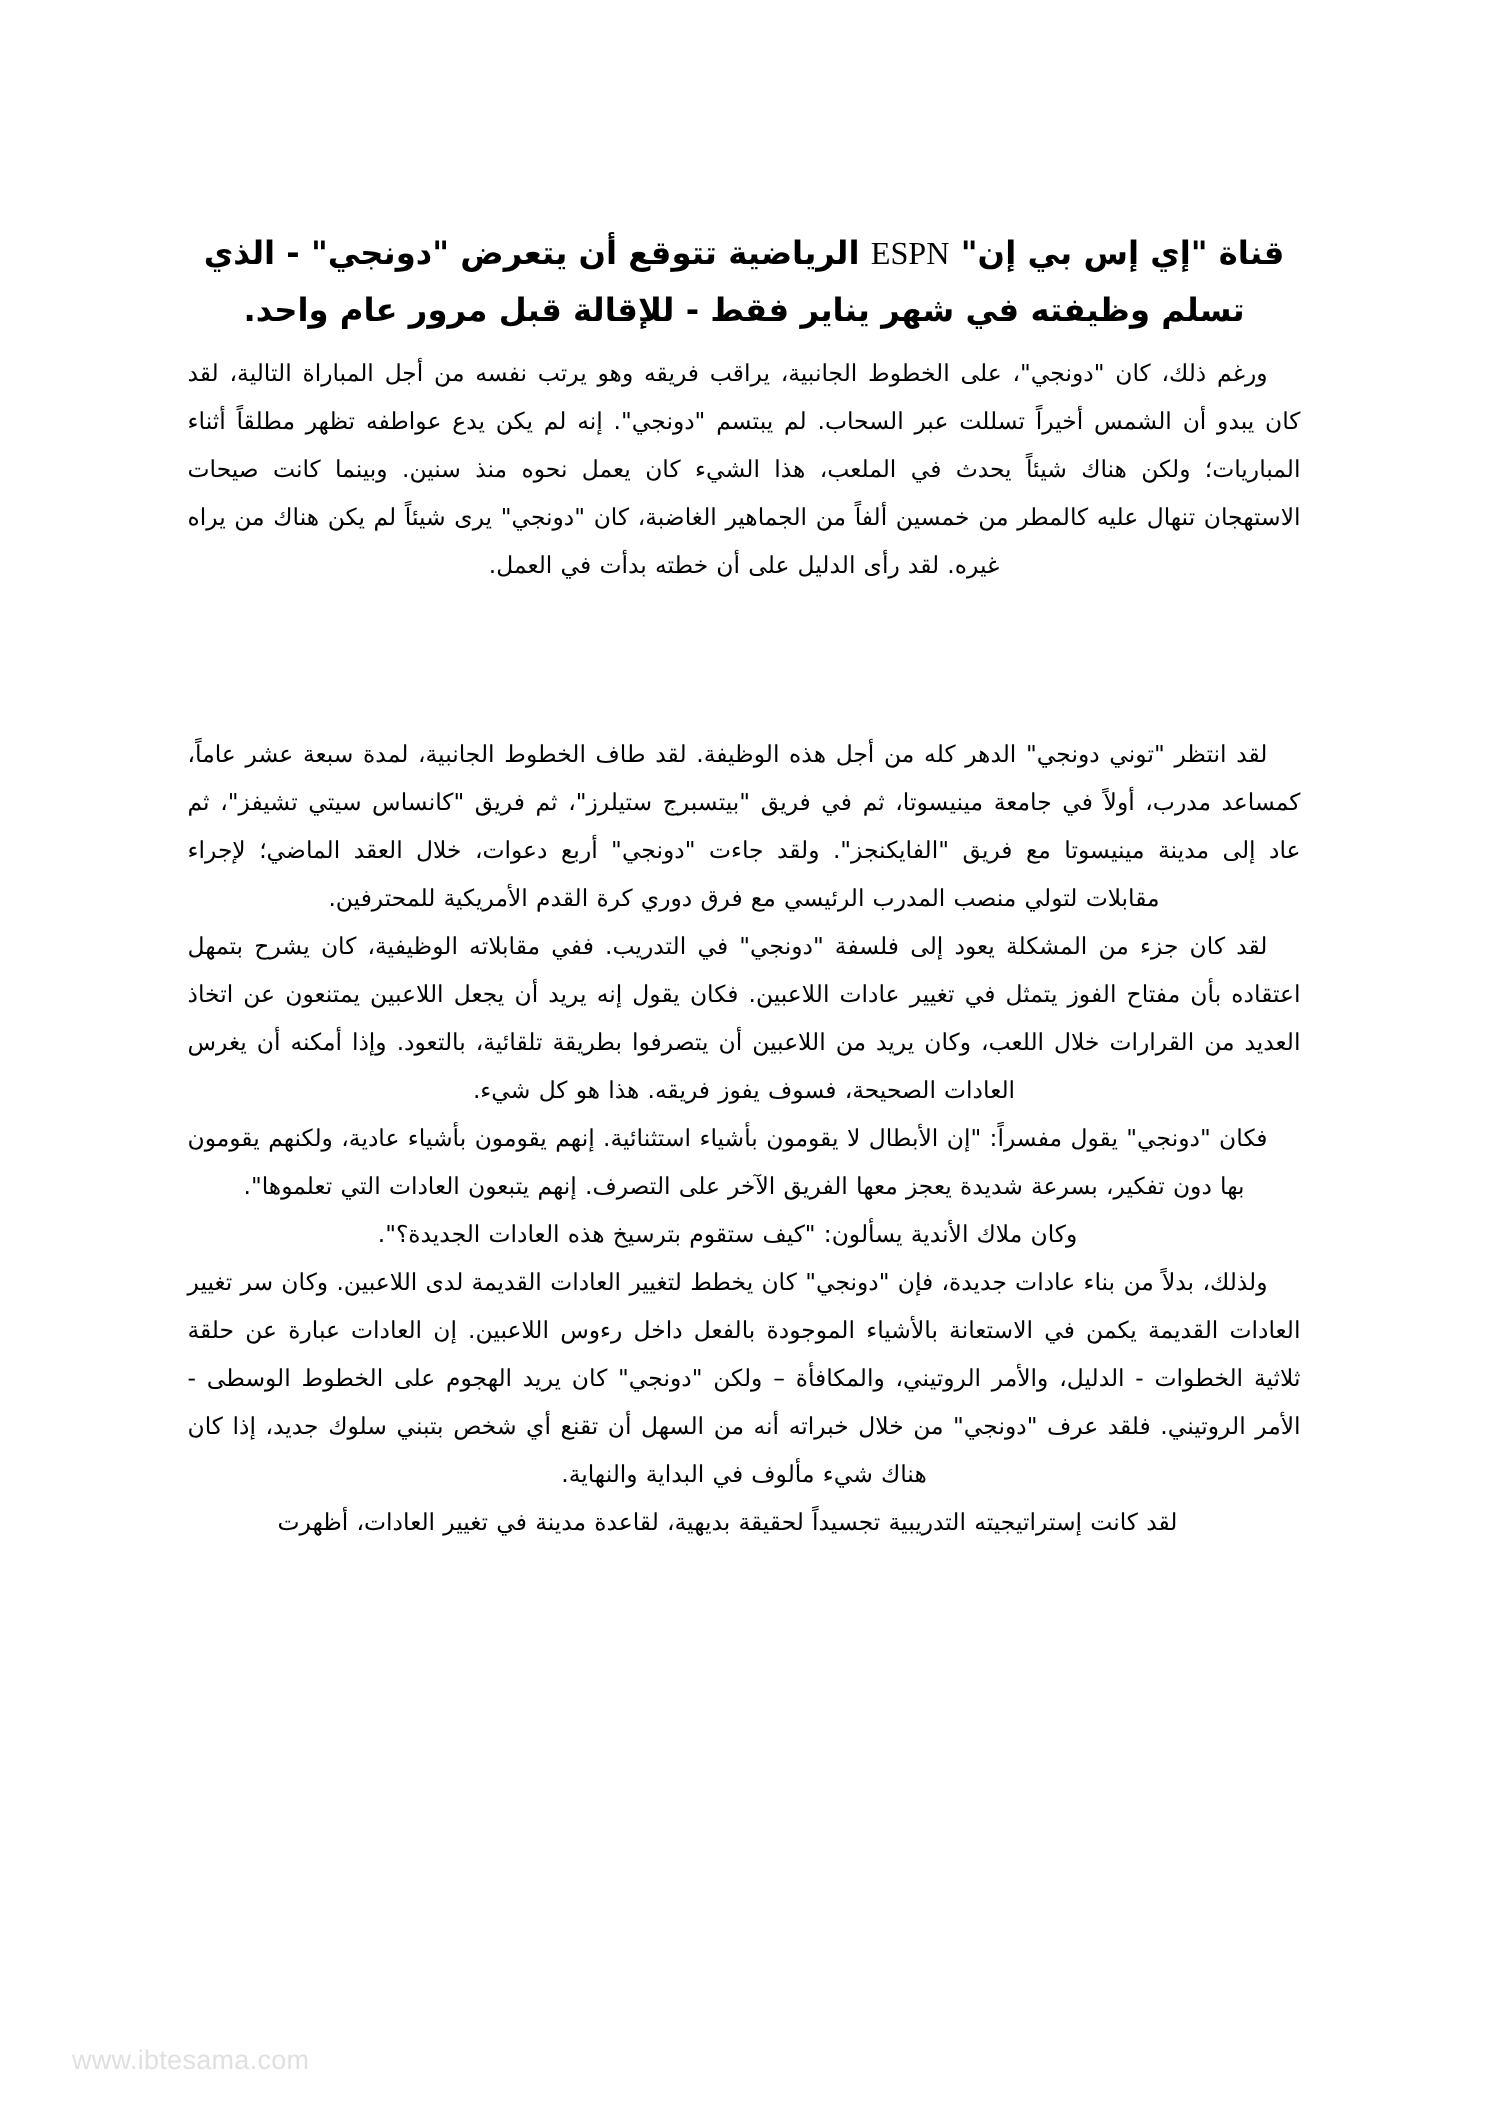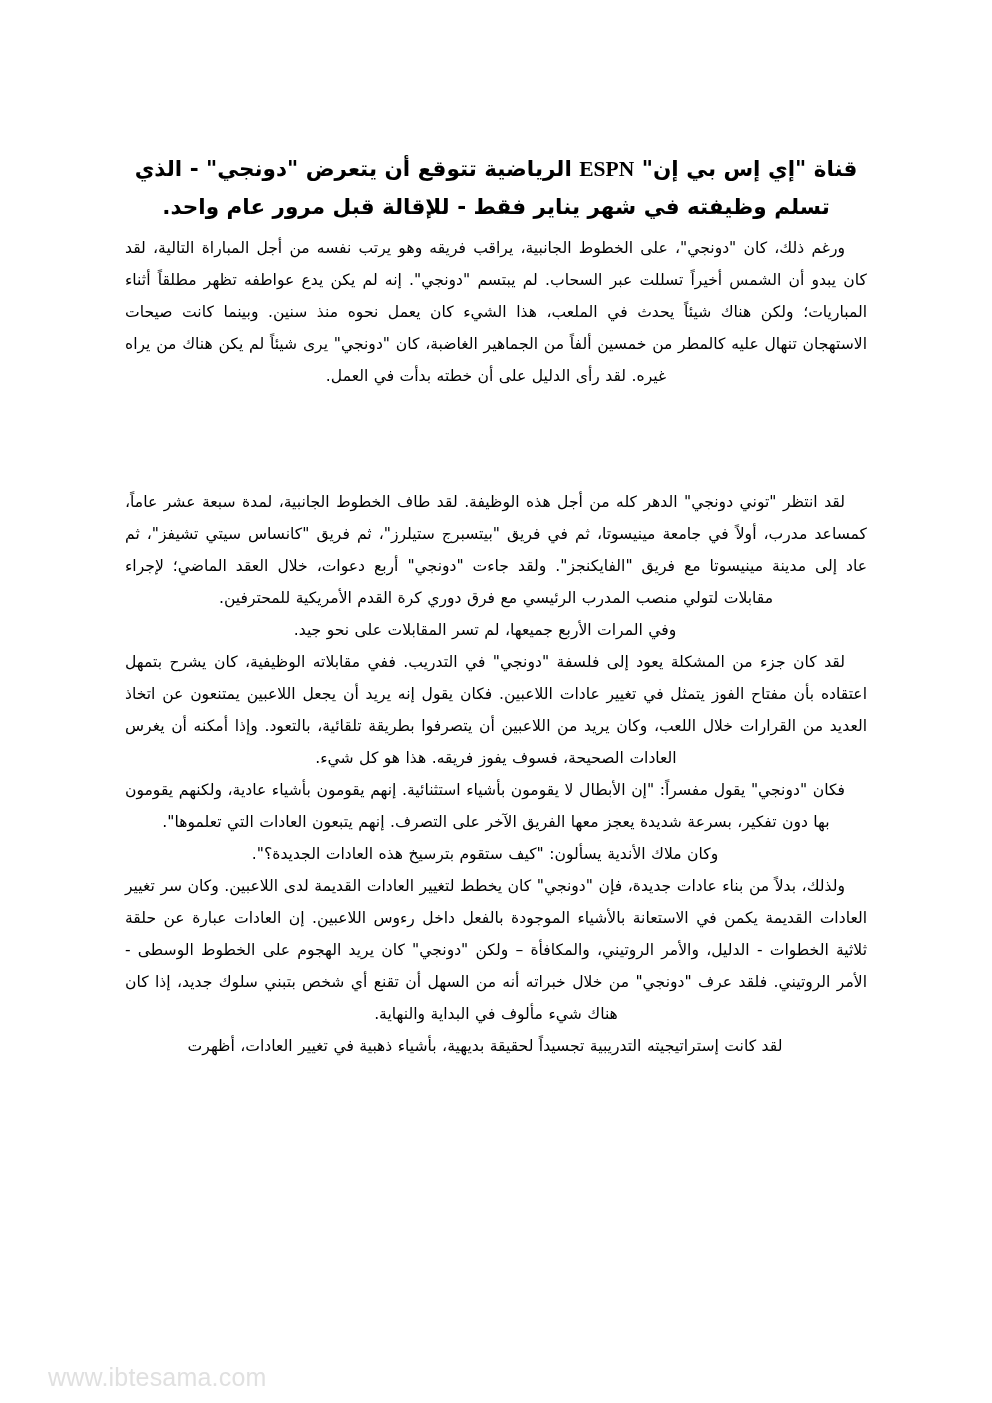--- a/index.html
+++ b/index.html
@@ -36,21 +36,21 @@
     font-size: 21.5px;
     font-weight: bold;
     line-height: 38px;
     text-align: center;
     margin: 0 0 6px 0;
     direction: rtl;
     letter-spacing: 0px;
   }
   .doc-heading .latin {
     font-family: "Liberation Serif", "DejaVu Serif", serif;
-    font-weight: bold;
+    font-weight: normal;
     direction: ltr;
     unicode-bidi: isolate;
   }
 
   .para {
     font-size: 15.6px;
     line-height: 32px;
     margin: 0;
     text-align: justify;
     text-align-last: center;
@@ -61,21 +61,21 @@
 
   .section-gap {
     height: 94px;
   }
 
   .watermark {
     position: absolute;
     left: 48px;
     top: 1363px;
     font-family: "Liberation Sans", "DejaVu Sans", sans-serif;
-    font-size: 25px;
+    font-size: 18px;
     color: #e0e0e0;
     direction: ltr;
     letter-spacing: 0.2px;
     white-space: nowrap;
     user-select: none;
   }
 </style>
 </head>
 <body>
 
@@ -83,24 +83,23 @@
 
   <div class="content">
 
     <h1 class="doc-heading"><span>قناة "إي إس بي إن" </span><span class="latin">ESPN</span><span> الرياضية تتوقع أن يتعرض "دونجي" - الذي تسلم وظيفته في شهر يناير فقط - للإقالة قبل مرور عام واحد.</span></h1>
 
     <p class="para">ورغم ذلك، كان "دونجي"، على الخطوط الجانبية، يراقب فريقه وهو يرتب نفسه من أجل المباراة التالية، لقد كان يبدو أن الشمس أخيراً تسللت عبر السحاب. لم يبتسم "دونجي". إنه لم يكن يدع عواطفه تظهر مطلقاً أثناء المباريات؛ ولكن هناك شيئاً يحدث في الملعب، هذا الشيء كان يعمل نحوه منذ سنين. وبينما كانت صيحات الاستهجان تنهال عليه كالمطر من خمسين ألفاً من الجماهير الغاضبة، كان "دونجي" يرى شيئاً لم يكن هناك من يراه غيره. لقد رأى الدليل على أن خطته بدأت في العمل.</p>
 
     <div class="section-gap"></div>
 
     <p class="para">لقد انتظر "توني دونجي" الدهر كله من أجل هذه الوظيفة. لقد طاف الخطوط الجانبية، لمدة سبعة عشر عاماً، كمساعد مدرب، أولاً في جامعة مينيسوتا، ثم في فريق "بيتسبرج ستيلرز"، ثم فريق "كانساس سيتي تشيفز"، ثم عاد إلى مدينة مينيسوتا مع فريق "الفايكنجز". ولقد جاءت "دونجي" أربع دعوات، خلال العقد الماضي؛ لإجراء مقابلات لتولي منصب المدرب الرئيسي مع فرق دوري كرة القدم الأمريكية للمحترفين.</p>
-    <p class="para">وفي المرات الأربع جميعها، لم تسر المقابلات على نحو جيد.</p>
     <p class="para">لقد كان جزء من المشكلة يعود إلى فلسفة "دونجي" في التدريب. ففي مقابلاته الوظيفية، كان يشرح بتمهل اعتقاده بأن مفتاح الفوز يتمثل في تغيير عادات اللاعبين. فكان يقول إنه يريد أن يجعل اللاعبين يمتنعون عن اتخاذ العديد من القرارات خلال اللعب، وكان يريد من اللاعبين أن يتصرفوا بطريقة تلقائية، بالتعود. وإذا أمكنه أن يغرس العادات الصحيحة، فسوف يفوز فريقه. هذا هو كل شيء.</p>
     <p class="para">فكان "دونجي" يقول مفسراً: "إن الأبطال لا يقومون بأشياء استثنائية. إنهم يقومون بأشياء عادية، ولكنهم يقومون بها دون تفكير، بسرعة شديدة يعجز معها الفريق الآخر على التصرف. إنهم يتبعون العادات التي تعلموها".</p>
     <p class="para">وكان ملاك الأندية يسألون: "كيف ستقوم بترسيخ هذه العادات الجديدة؟".</p>
     <p class="para">ولذلك، بدلاً من بناء عادات جديدة، فإن "دونجي" كان يخطط لتغيير العادات القديمة لدى اللاعبين. وكان سر تغيير العادات القديمة يكمن في الاستعانة بالأشياء الموجودة بالفعل داخل رءوس اللاعبين. إن العادات عبارة عن حلقة ثلاثية الخطوات - الدليل، والأمر الروتيني، والمكافأة – ولكن "دونجي" كان يريد الهجوم على الخطوط الوسطى - الأمر الروتيني. فلقد عرف "دونجي" من خلال خبراته أنه من السهل أن تقنع أي شخص بتبني سلوك جديد، إذا كان هناك شيء مألوف في البداية والنهاية.</p>
-    <p class="para">لقد كانت إستراتيجيته التدريبية تجسيداً لحقيقة بديهية، بأشياء ذهبية في تغيير العادات، أظهرت</p>
+    <p class="para">لقد كانت إستراتيجيته التدريبية تجسيداً لحقيقة بديهية، لقاعدة مدينة في تغيير العادات، أظهرت</p>
 
   </div>
 
   <div class="watermark">www.ibtesama.com</div>
 
 </div>
 
 </body></html>

